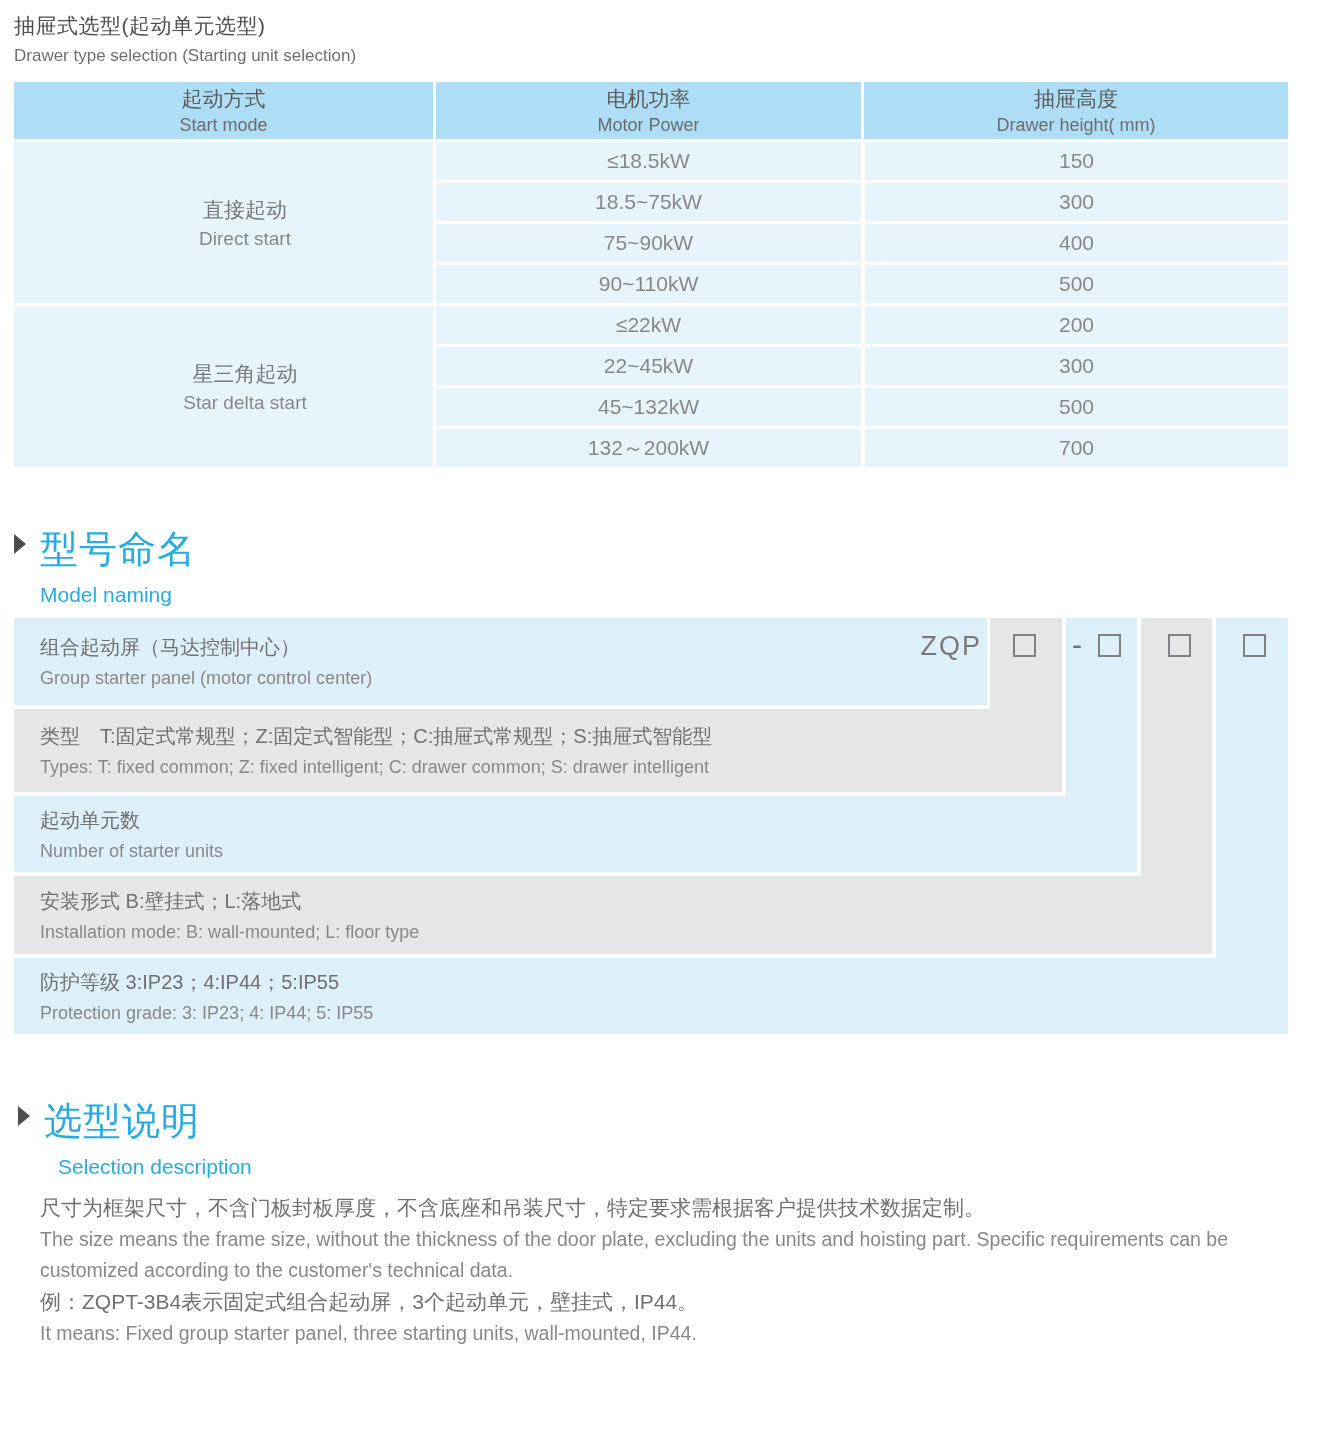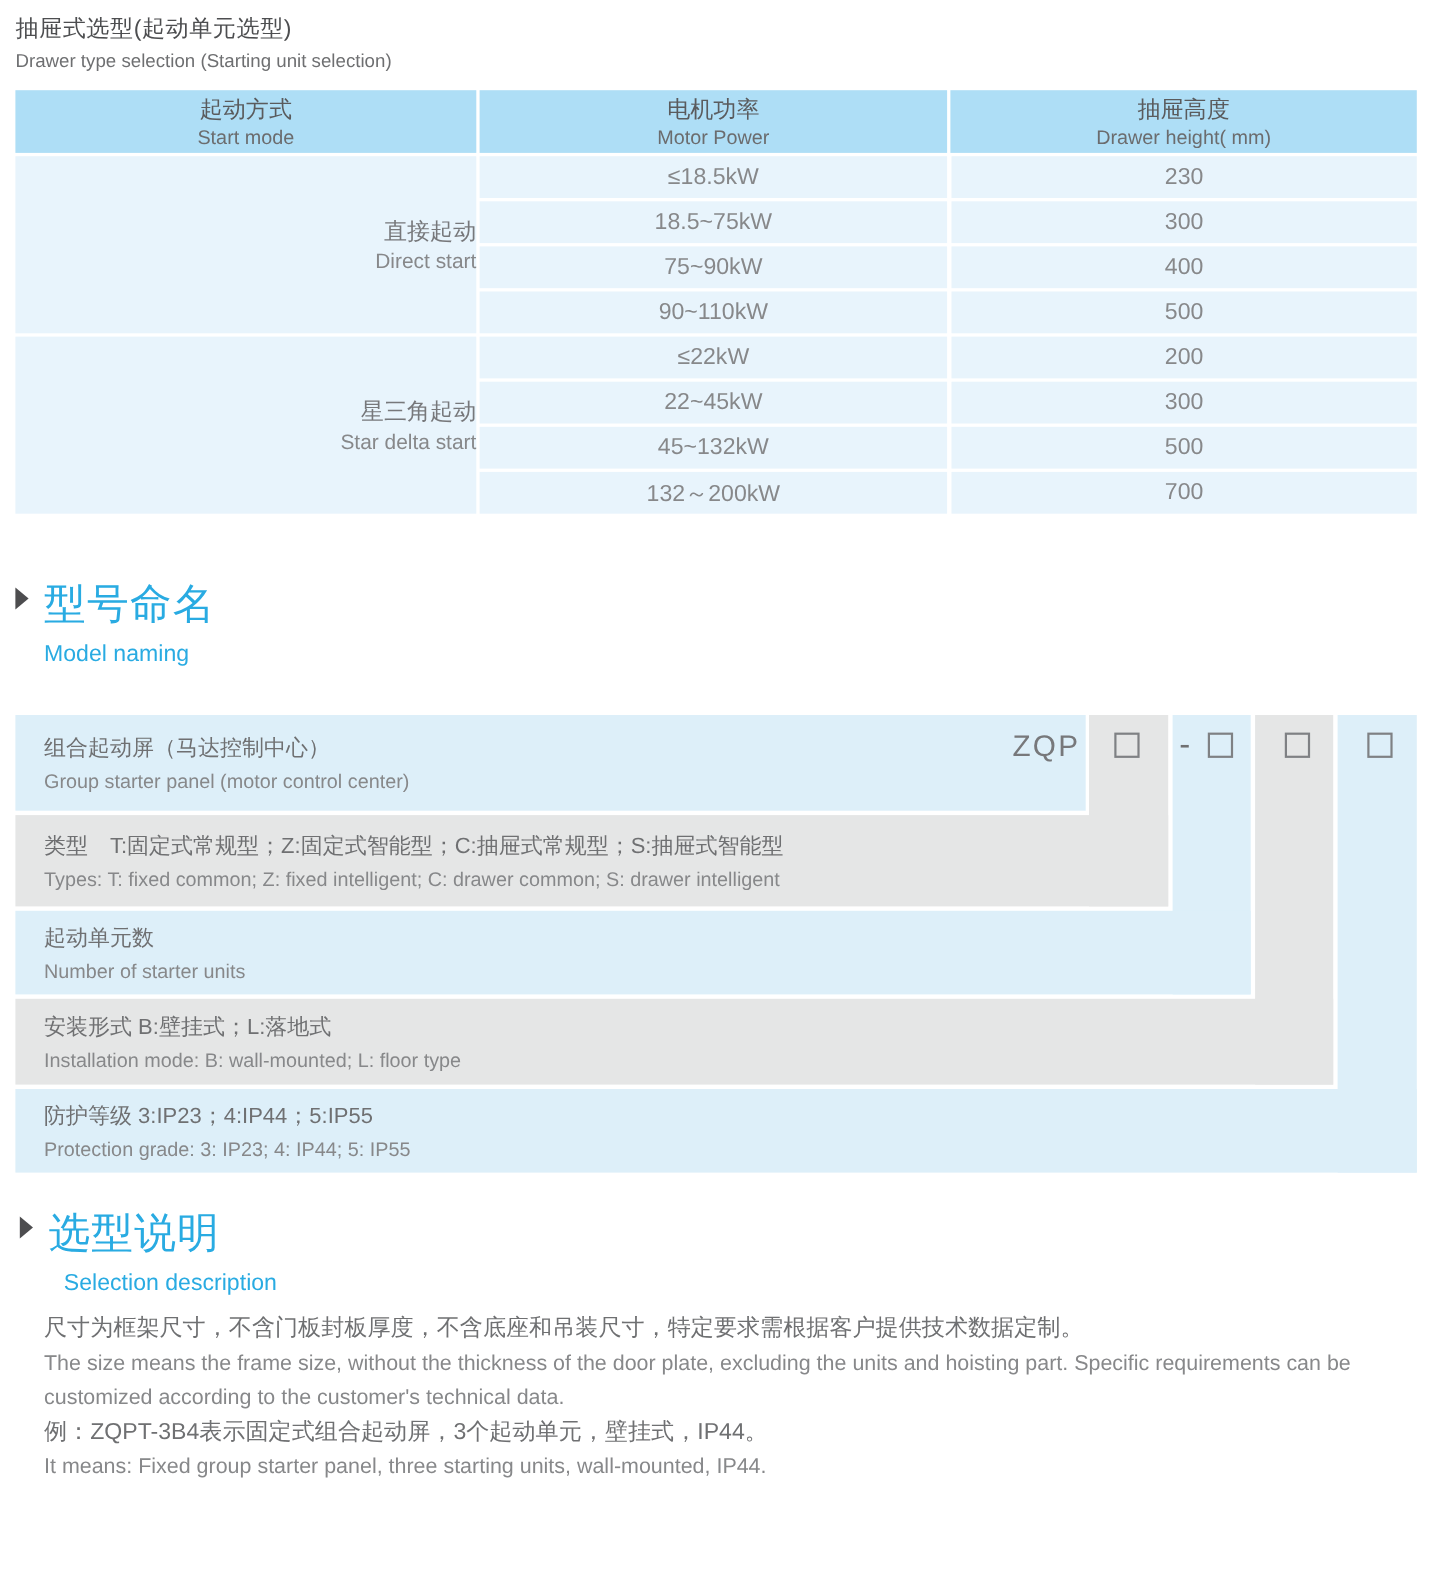--- a/index.html
+++ b/index.html
@@ -16,41 +16,41 @@
   .sel-table { position: absolute; left: 14px; top: 82px; width: 1274px; display: flex; flex-direction: column; gap: 3px; }
   .t-header { display: flex; gap: 3px; height: 57px; }
   .th { background: #aedef6; display: flex; flex-direction: column; align-items: center; justify-content: center; }
   .th .zh { font-size: 21px; color: #5a5b5d; }
   .th .en { font-size: 18px; color: #6b6c6e; margin-top: 2px; }
   .c1 { width: 419px; }
   .c2 { width: 425px; }
   .c3 { flex: 1; }
   .t-body { display: flex; gap: 3px; }
   .t-left { width: 419px; display: flex; flex-direction: column; gap: 3px; }
-  .mode-cell { height: 161px; background: #e8f4fc; display: flex; flex-direction: column; align-items: flex-end; justify-content: center; padding-left: 43px; }
+  .mode-cell { height: 161px; background: #e8f4fc; display: flex; flex-direction: column; align-items: center; justify-content: center; padding-left: 43px; }
   .mode-cell .zh { font-size: 21px; color: #77787b; }
   .mode-cell .en { font-size: 19px; color: #87888a; margin-top: 4px; }
   .t-right { flex: 1; display: flex; flex-direction: column; gap: 3px; }
   .t-row { display: flex; gap: 4px; height: 38px; }
   .cell { background: #e8f4fc; display: flex; align-items: center; justify-content: center; font-size: 21px; color: #87888a; }
   .cell.power { width: 425px; }
   .cell.height { flex: 1; }
 
   
   .section-heading { position: absolute; display: flex; align-items: flex-start; }
   .tri { width: 0; height: 0; border-left: 12px solid #4d4d4f; border-top: 10px solid transparent; border-bottom: 10px solid transparent; margin-top: 10px; }
   .section-heading .txt { margin-left: 14px; }
   .h-zh { font-size: 38px; color: #29abe2; letter-spacing: 1px; }
   .h-en { font-size: 21px; color: #29abe2; margin-top: 8px; }
   .heading-model { left: 14px; top: 524px; }
   .heading-select { left: 18px; top: 1096px; }
   .heading-select .h-en { margin-left: 14px; }
 
   
-  .naming-diagram { position: absolute; left: 14px; top: 618px; width: 1274px; height: 416px; margin-top: 32px; }
+  .naming-diagram { position: absolute; left: 14px; top: 618px; width: 1274px; height: 416px; }
   .nd-rect { position: absolute; }
   .bg-blue { background: #ddeff9; }
   .bg-gray { background: #e5e6e6; }
   .nd-row { display: flex; flex-direction: column; justify-content: center; padding-left: 26px; }
   .nd-row .zh { font-size: 20px; color: #6f7072; }
   .nd-row .en { font-size: 18px; color: #87888a; margin-top: 7px; }
   .nd-col1 { left: 976px; top: 0; width: 72px; height: 174px; }
   .nd-col2 { left: 1052px; top: 0; width: 71px; height: 254px; }
   .nd-col3 { left: 1127px; top: 0; width: 71px; height: 336px; }
   .nd-col4 { left: 1202px; top: 0; width: 72px; height: 416px; }
@@ -104,21 +104,21 @@
           <div class="en">Direct start</div>
         </div>
         <div class="mode-cell">
           <div class="zh">星三角起动</div>
           <div class="en">Star delta start</div>
         </div>
       </div>
       <div class="t-right">
         <div class="t-row">
           <div class="cell power">≤18.5kW</div>
-          <div class="cell height">230</div>
+          <div class="cell height">150</div>
         </div>
         <div class="t-row">
           <div class="cell power">18.5~75kW</div>
           <div class="cell height">300</div>
         </div>
         <div class="t-row">
           <div class="cell power">75~90kW</div>
           <div class="cell height">400</div>
         </div>
         <div class="t-row">

